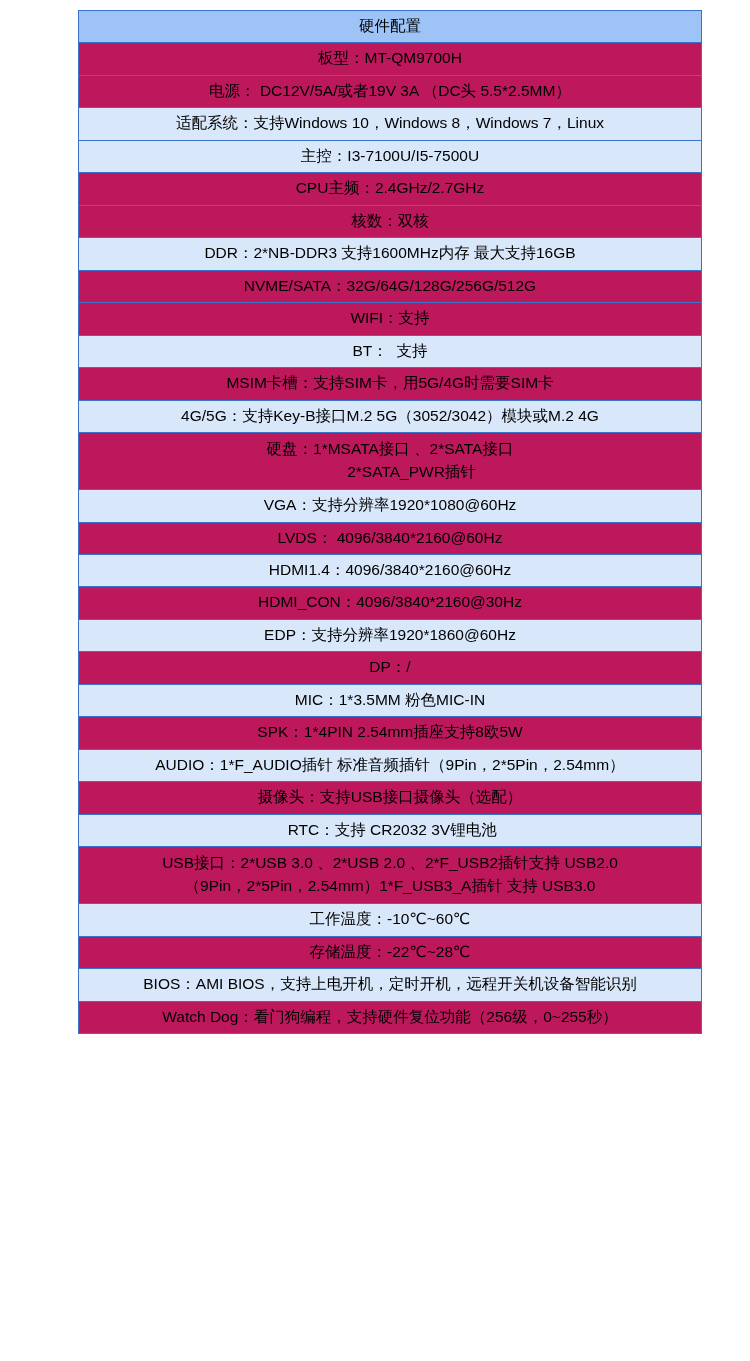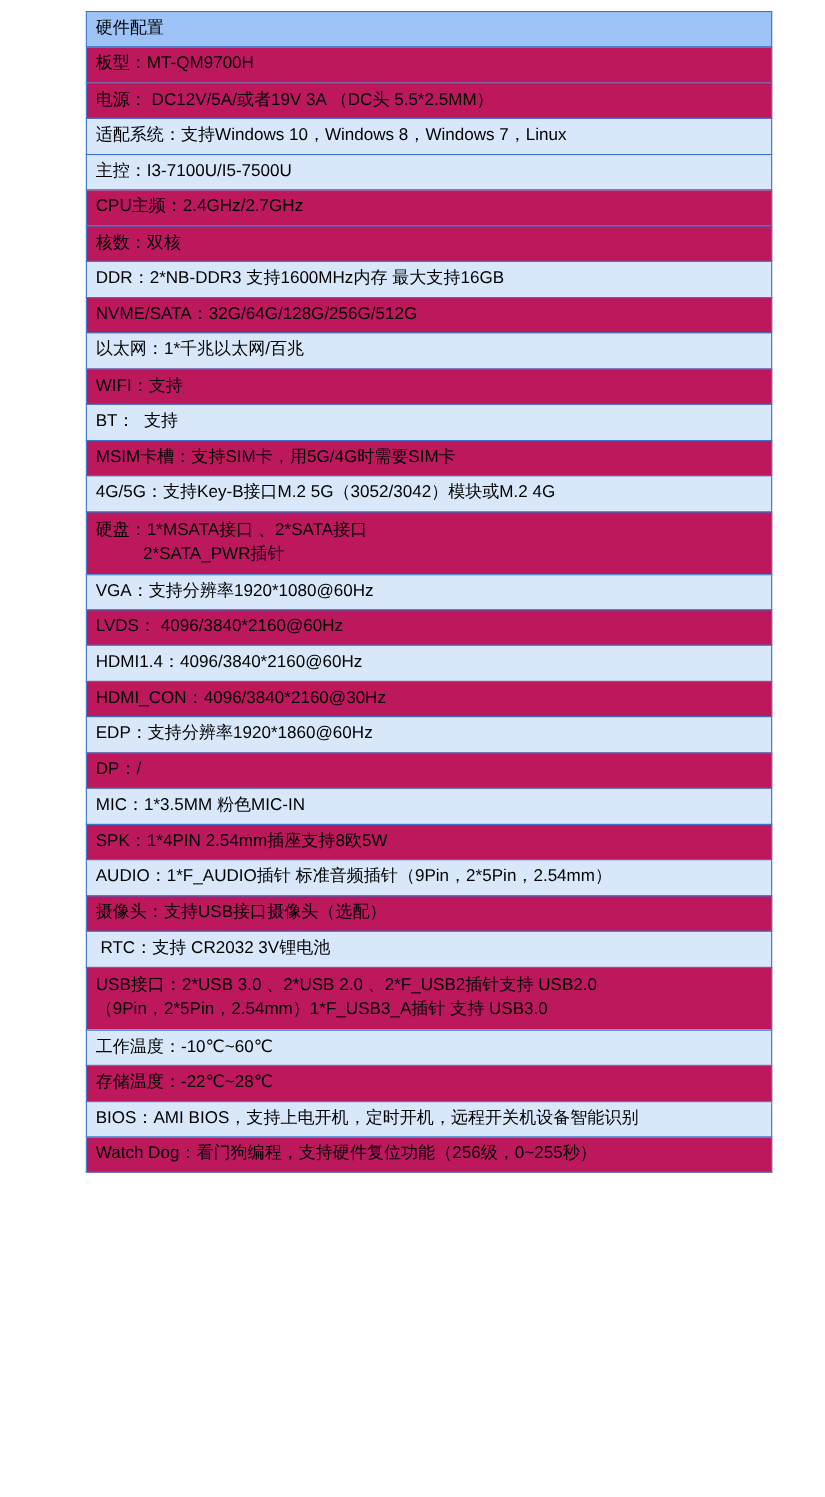--- a/index.html
+++ b/index.html
@@ -13,20 +13,21 @@
     font-family: "Liberation Sans", "DejaVu Sans", sans-serif;
     color: #000000;
     overflow: hidden;
   }
   .sheet {
     width: 750px;
     height: 1361px;
     box-sizing: border-box;
     padding: 10px 48px 10px 78px;
     position: relative;
+    text-align: center;
   }
   .spec-table {
     width: 100%;
     border-collapse: collapse;
     table-layout: fixed;
   }
   .spec-row {
     border: 1px solid #2f6fd0;
   }
   .spec-row td {
@@ -78,23 +79,20 @@
           <td>CPU主频：2.4GHz/2.7GHz</td>
         </tr>
         <tr class="spec-row row-plain">
           <td>核数：双核</td>
         </tr>
         <tr class="spec-row row-alt">
           <td>DDR：2*NB-DDR3 支持1600MHz内存 最大支持16GB</td>
         </tr>
         <tr class="spec-row row-plain">
           <td>NVME/SATA：32G/64G/128G/256G/512G</td>
-        </tr>
-        <tr class="spec-row row-alt">
-          <td>以太网：1*千兆以太网/百兆</td>
         </tr>
         <tr class="spec-row row-plain">
           <td>WIFI：支持</td>
         </tr>
         <tr class="spec-row row-alt">
           <td>BT：  支持</td>
         </tr>
         <tr class="spec-row row-plain">
           <td>MSIM卡槽：支持SIM卡，用5G/4G时需要SIM卡</td>
         </tr>

